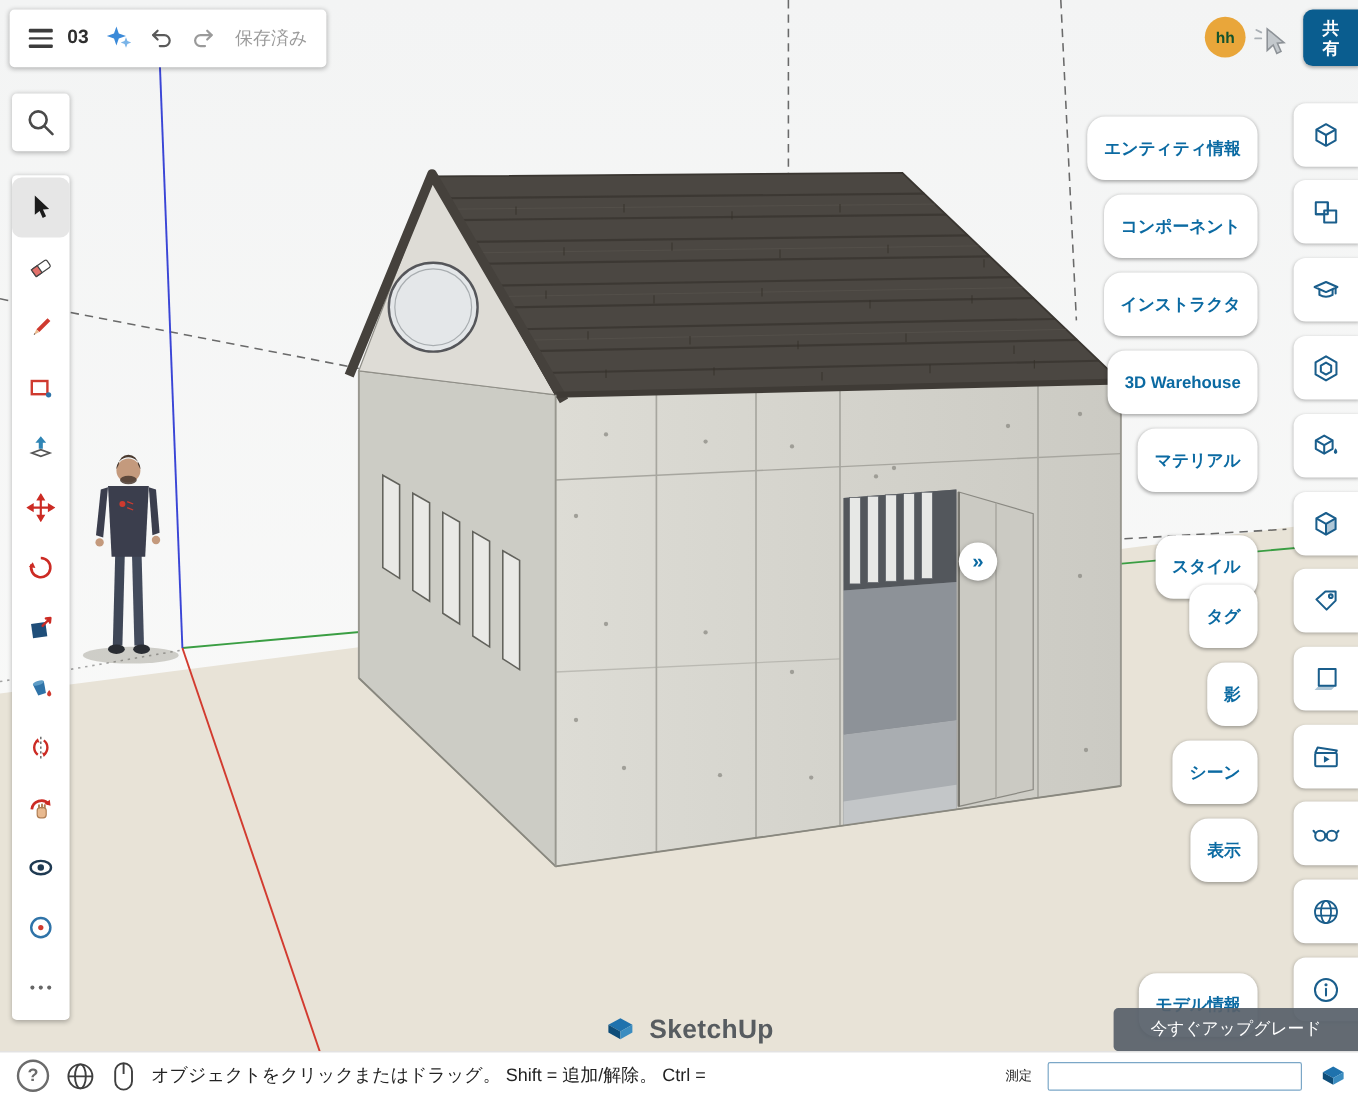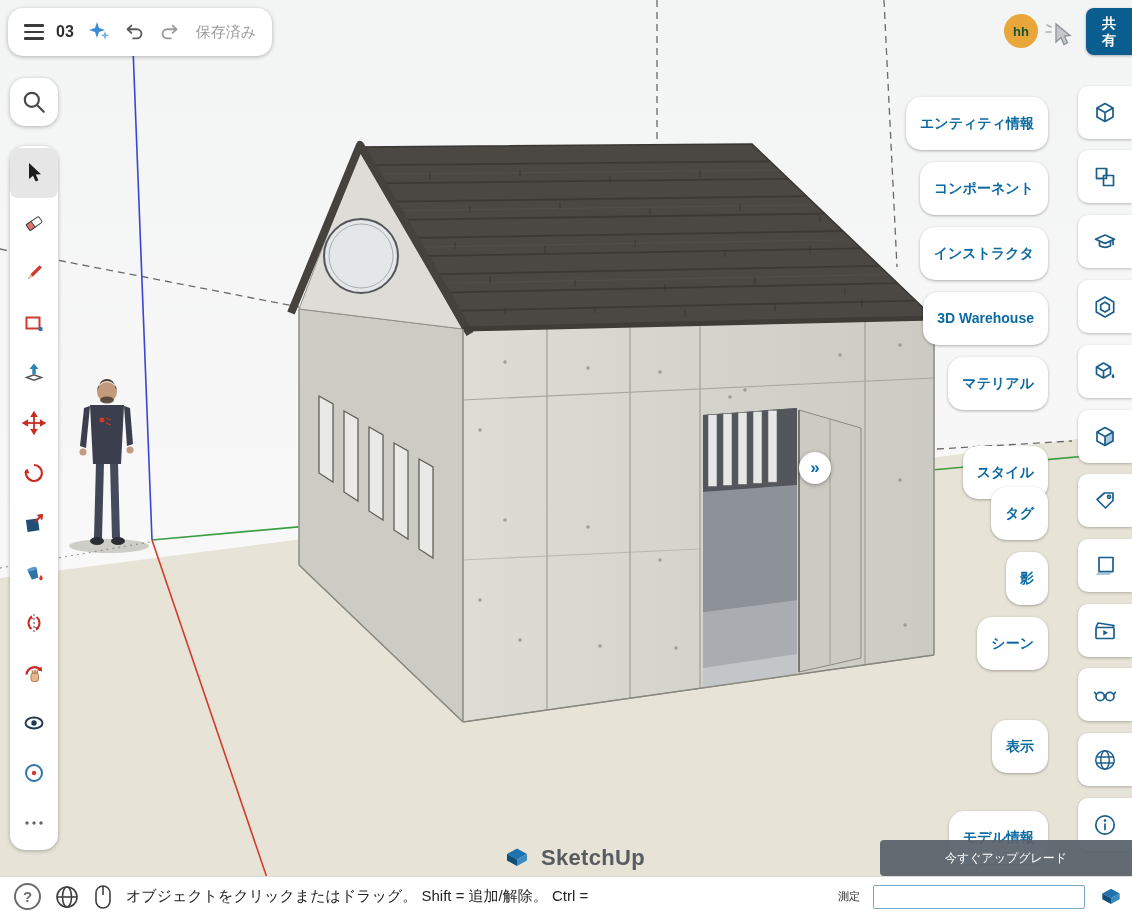--- a/index.html
+++ b/index.html
@@ -1,20 +1,20 @@
 <!DOCTYPE html>
 <html lang="ja"><head>
 <meta charset="utf-8">
 <style>
   html,body{margin:0;padding:0;background:#fff;}
   .stage{position:relative;width:1132px;height:916px;overflow:hidden;
          font-family:"Liberation Sans",sans-serif;background:#f1f2f3;}
   #viewport{position:absolute;inset:0;z-index:0;}
 
-  .float-card{position:absolute;background:#fff;border-radius:15px;
+  .float-card{position:absolute;background:#fff;border-radius:4px;
               box-shadow:0 1px 4px rgba(0,0,0,.28);z-index:20;}
 
   
   .top-toolbar{left:8px;top:8px;height:48px;display:flex;align-items:center;
                padding:0 16px;gap:12px;}
   .hamburger{width:20px;display:flex;flex-direction:column;gap:4px;cursor:pointer;}
   .hamburger i{height:2.5px;background:#3c3c3c;border-radius:1px;display:block;}
   .doc-title{font-size:16px;font-weight:bold;color:#2e2e2e;}
   .saved{color:#9b9b9b;font-size:15px;margin-left:4px;white-space:nowrap;}
 
@@ -44,22 +44,22 @@
              display:flex;flex-direction:column;align-items:center;justify-content:center;
              line-height:17px;z-index:25;box-shadow:0 1px 3px rgba(0,0,0,.3);}
 
   
   .expand-btn{position:absolute;left:799px;top:452px;width:32px;height:32px;border-radius:50%;
               background:#fff;box-shadow:0 1px 4px rgba(0,0,0,.35);color:#0b6aa2;
               font-size:17px;font-weight:bold;display:flex;align-items:center;
               justify-content:center;z-index:15;}
 
   
-  .upgrade{position:absolute;right:0;top:840px;width:252px;height:36px;
-           background:rgba(88,97,106,.93);color:#fff;font-size:12px;display:flex;
+  .upgrade{position:absolute;right:0;top:840px;width:204px;height:36px;
+           background:rgba(88,97,106,.93);color:#fff;font-size:14px;display:flex;
            align-items:center;justify-content:center;z-index:26;border-radius:4px 0 0 4px;}
 
   
   .watermark{position:absolute;left:502px;top:843px;display:flex;align-items:center;gap:9px;z-index:12;}
   .watermark-text{font-size:22px;font-weight:bold;color:#575c60;letter-spacing:.3px;}
 
   
   .bottombar{position:absolute;left:0;right:0;bottom:0;height:40px;background:#fff;
              border-top:1px solid #dcdcdc;display:flex;align-items:center;gap:13px;
              padding:0 8px 0 14px;z-index:30;box-sizing:border-box;}
@@ -375,21 +375,21 @@
 
   <div class="pill" style="top:97px">エンティティ情報</div>
   <div class="pill" style="top:162px">コンポーネント</div>
   <div class="pill" style="top:227px">インストラクタ</div>
   <div class="pill" style="top:292px">3D Warehouse</div>
   <div class="pill" style="top:357px">マテリアル</div>
   <div class="pill" style="top:446px">スタイル</div>
   <div class="pill" style="top:487px">タグ</div>
   <div class="pill" style="top:552px">影</div>
   <div class="pill" style="top:617px">シーン</div>
-  <div class="pill" style="top:720px">表示</div>
+  <div class="pill" style="top:682px">表示</div>
   <div class="pill" style="top:811px">モデル情報</div>
 
   <div class="icard" style="top:86px">
     <svg width="26" height="26" viewBox="0 0 26 26" fill="none" stroke="#1a5e8c" stroke-width="1.7" stroke-linejoin="round">
       <path d="M13 3.5 L21 8 V17 L13 21.5 L5 17 V8 Z"></path>
         <path d="M5 8 L13 12.5 L21 8 M13 12.5 V21.5"></path>
     </svg>
   </div>
   <div class="icard" style="top:150px">
     <svg width="26" height="26" viewBox="0 0 26 26" fill="none" stroke="#1a5e8c" stroke-width="1.7" stroke-linejoin="round">

